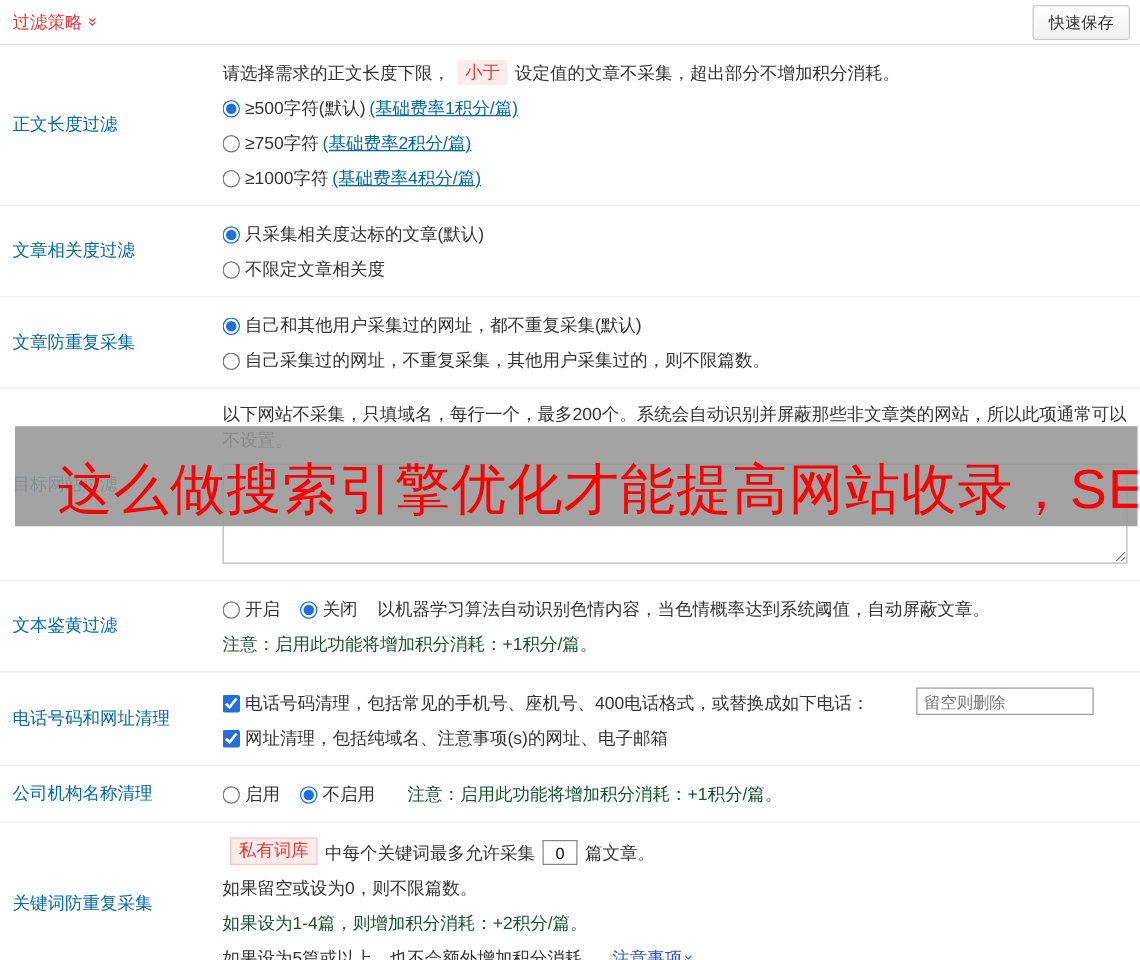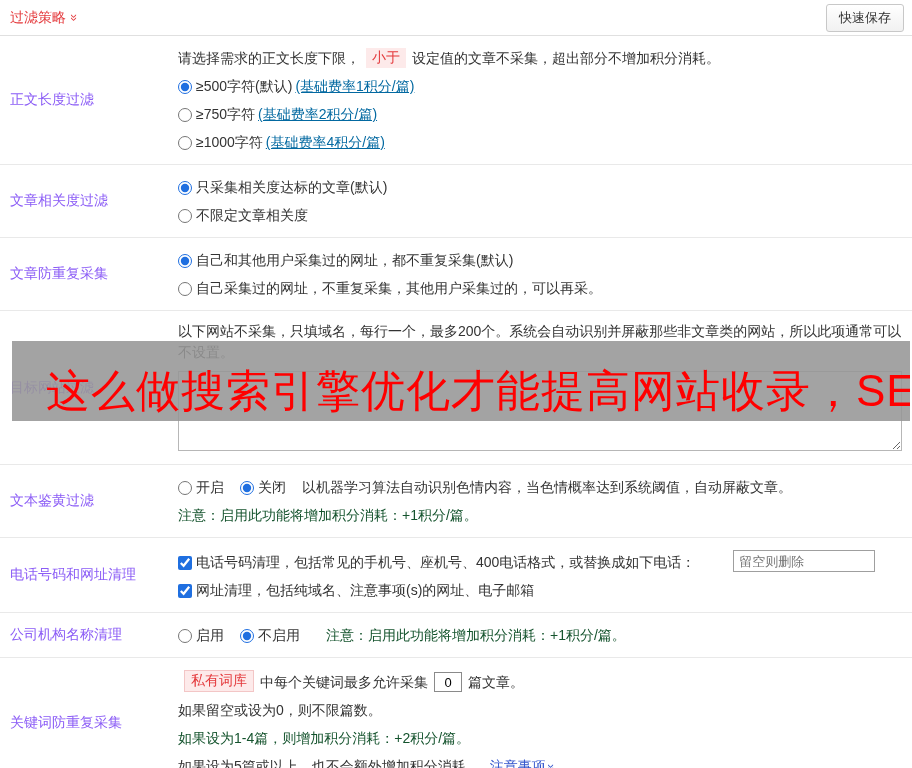--- a/index.html
+++ b/index.html
@@ -6,21 +6,21 @@
   html,body{background:#fff}
   .page{width:912px;height:768px;position:relative;overflow:hidden;background:#fff;
         font-family:"Liberation Sans",sans-serif;font-size:14px;color:#333}
   .header{height:36px;display:flex;align-items:center;justify-content:space-between;
           padding:0 8px 0 10px;border-bottom:1px solid #e0e0e0}
   .title-wrap{display:flex;align-items:center;gap:5px;color:#e4393c;font-size:14px}
   .chev-down{display:inline-block;transform:rotate(90deg);font-size:13px;line-height:1}
   .save-btn{border:1px solid #c8c8c8;border-radius:3px;background:linear-gradient(#ffffff,#f1f1f1);
             padding:4px 12px;font-size:13px;color:#333;cursor:pointer}
   .row{display:flex;border-bottom:1px solid #e9e9e9}
-  .row-label{width:172px;padding:8px 6px 8px 10px;display:flex;align-items:center;color:#8b5cf6}
+  .row-label{width:172px;padding:8px 6px 8px 10px;display:flex;align-items:center;color:#0369a1}
   .row-content{flex:1;padding:4px 10px 4px 6px}
   .line{display:flex;align-items:flex-end;margin:8px 0;min-height:20px;flex-wrap:wrap}
   input[type=radio],input[type=checkbox]{accent-color:#1f6fe0;width:14px;height:14px;margin-right:4px}
   label.opt{display:inline-flex;align-items:center;margin-right:16px;cursor:pointer}
   .rate-note{color:#0369a1;text-decoration:underline;margin-left:3px}
   .note-red{color:#14532d}
   .hl{color:#e4393c;background:#fdeaea;padding:1px 6px;margin:0 6px}
   .hl.bordered{border:1px solid #f3c6c6}
   .desc-line{margin:6px 0;line-height:21px}
   textarea.site-box{width:100%;height:80px;border:1px solid #b7b7b7;margin:2px 0 6px 0;
@@ -101,21 +101,21 @@
     <div class="row-content">
       <div class="line">
         <label class="opt">
           <input type="radio" name="dedup" checked="" style="">
           <span>自己和其他用户采集过的网址，都不重复采集(默认)</span>
         </label>
       </div>
       <div class="line">
         <label class="opt">
           <input type="radio" name="dedup" style="">
-          <span>自己采集过的网址，不重复采集，其他用户采集过的，可以再采。</span>
+          <span>自己采集过的网址，不重复采集，其他用户采集过的，则不限篇数。</span>
         </label>
       </div>
     </div>
   </div>
 
   <div class="row">
     <div class="row-label">目标网站过滤</div>
     <div class="row-content">
       <div class="desc-line">以下网站不采集，只填域名，每行一个，最多200个。系统会自动识别并屏蔽那些非文章类的网站，所以此项通常可以不设置。</div>
       <textarea class="site-box" style=""></textarea>

